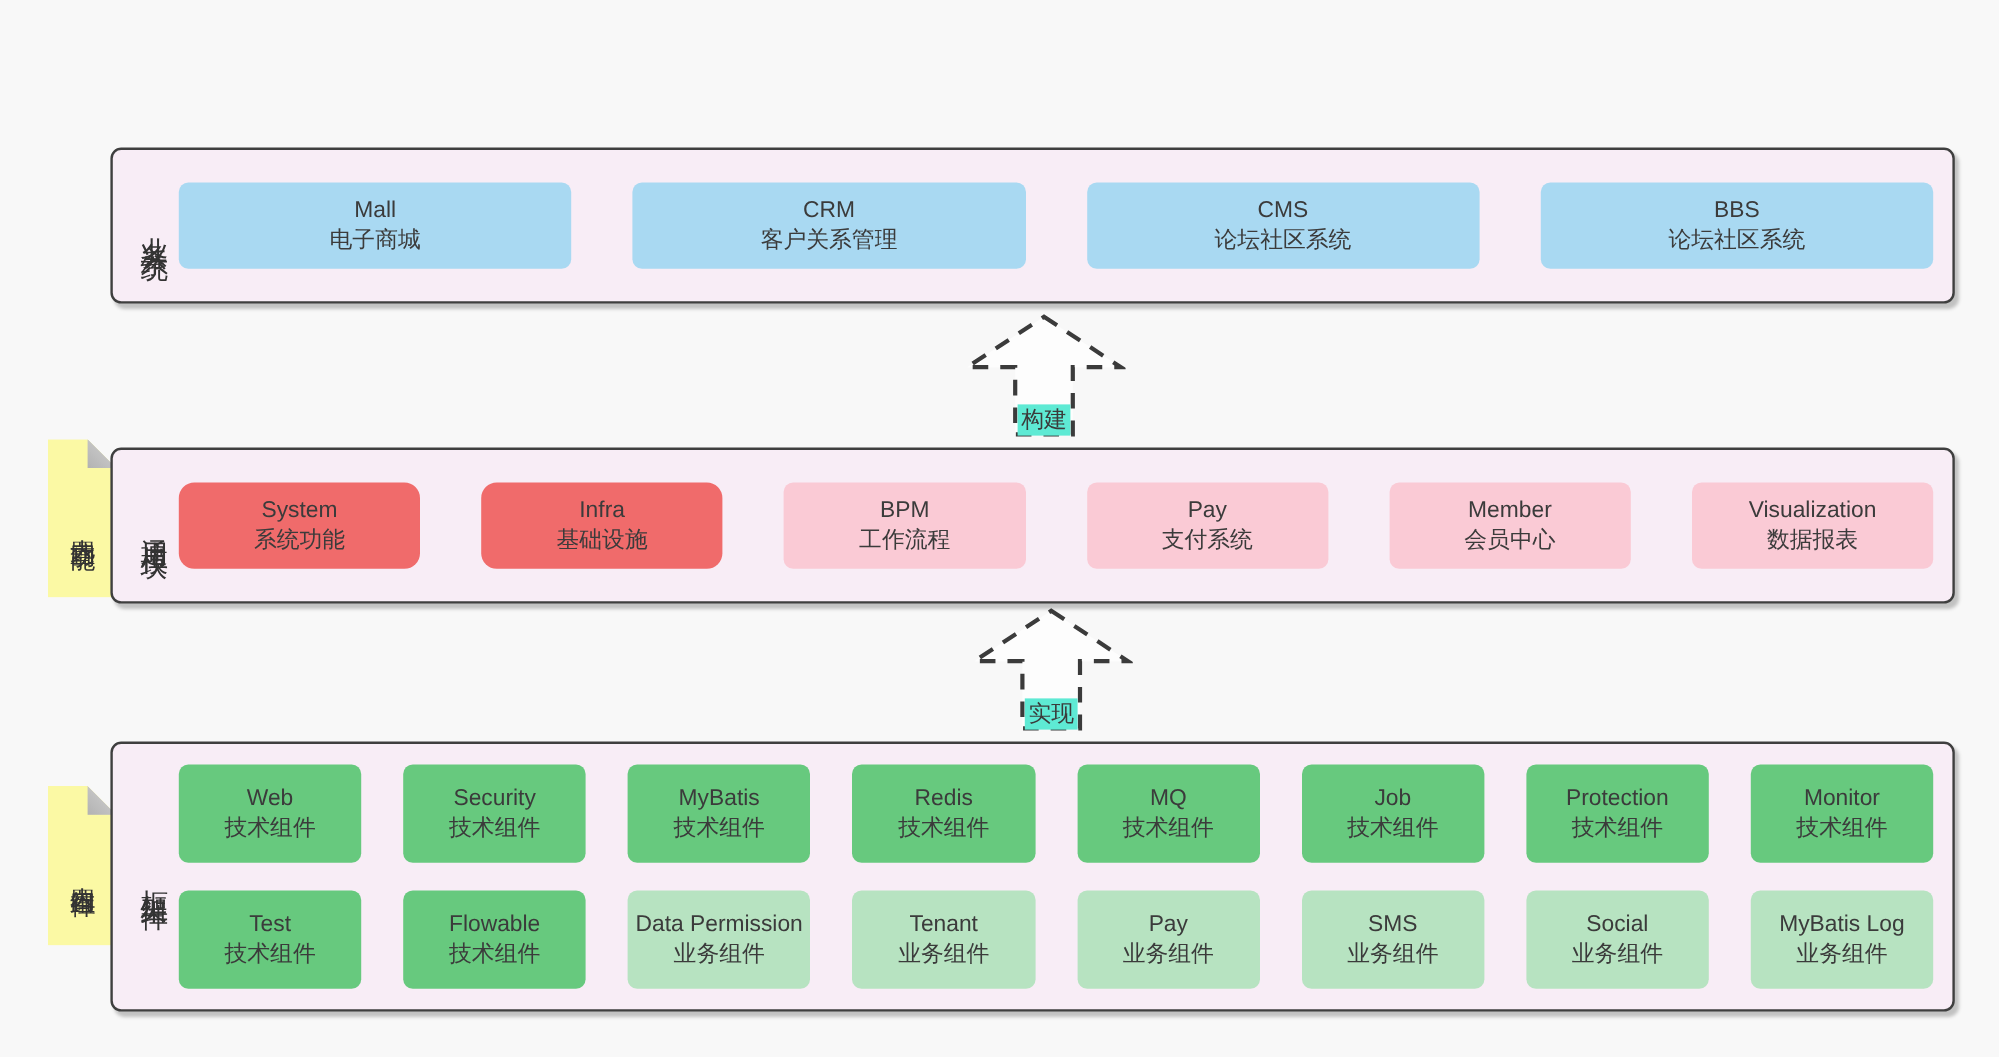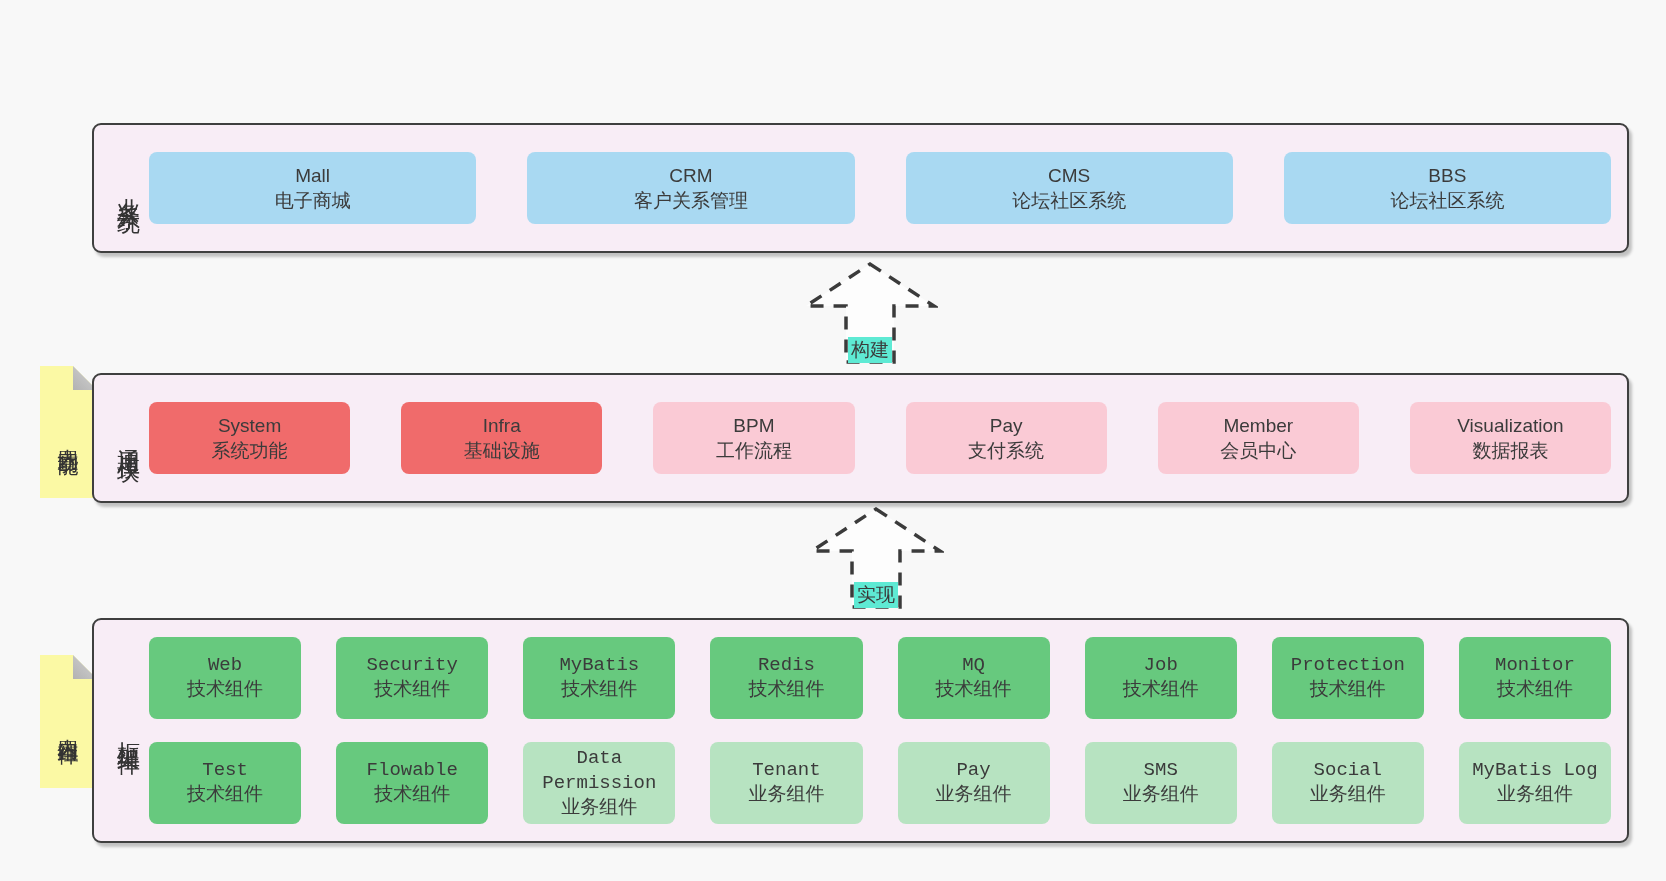--- a/index.html
+++ b/index.html
@@ -49,41 +49,41 @@
     gap: 51px;
     margin-left: 9px;
   }
   .grid {
     flex: 1;
     margin-left: 9px;
     display: flex;
     flex-direction: column;
     gap: 23px;
   }
-  .grid .boxes { flex: initial; margin-left: 0; gap: 35px; font-family: Liberation Mono, monospace; }
+  .grid .boxes { flex: initial; margin-left: 0; gap: 35px; }
 
   .box {
     flex: 1;
     height: 72px;
     border-radius: 8px;
     display: flex;
     flex-direction: column;
     justify-content: center;
     align-items: center;
     text-align: center;
     font-size: 19px;
     line-height: 25px;
     color: var(--text, #3b3b3b);
   }
   .panel-bot .box { height: 82px; }
   .box-name { padding: 0 6px; }
   .box-desc { padding: 0 4px; }
 
   .box.blue       { background: var(--blue, #a9d9f2); }
-  .box.red        { background: var(--red, #f06b6b); }
+  .box.red        { background: var(--red, #f06b6b); border-radius: 13px; }
   .box.pink       { background: var(--pink, #facad5); }
   .box.green      { background: var(--green, #67c97e); }
   .box.lightgreen { background: var(--lightgreen, #b7e3c1); }
 
   
   .arrow {
     position: absolute;
     width: 136px;
     height: 104px;
     z-index: 0;

